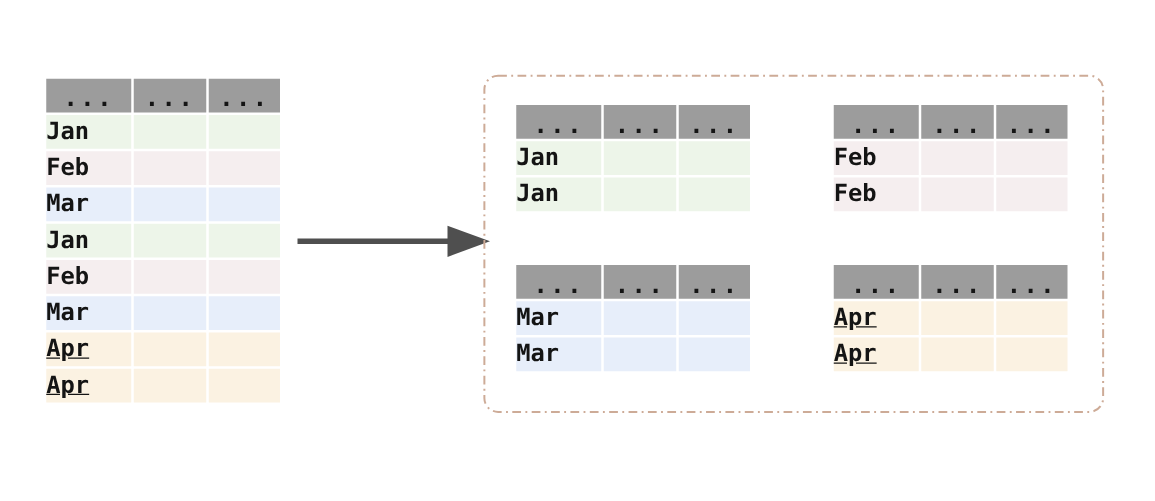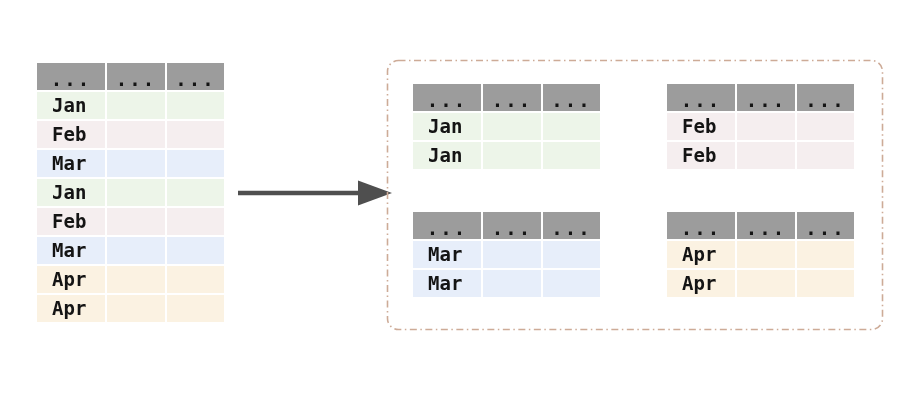--- a/index.html
+++ b/index.html
@@ -52,25 +52,25 @@
     font-weight: bold;
     line-height: 1;
   }
   .hcell {
     background: var(--header-bg);
     justify-content: center;
     letter-spacing: 2px;
     padding-top: 6px; 
     box-sizing: border-box;
   }
-  .label-cell { padding-left: 15px; box-sizing: border-box; }
+  .label-cell { box-sizing: border-box; }
   .c-green  { background: var(--row-green); }
   .c-pink   { background: var(--row-pink); text-align: right; }
   .c-blue   { background: var(--row-blue); }
-  .c-orange { background: var(--row-orange); }
+  .c-orange { background: var(--row-orange); text-decoration: underline; }
   .arrow-svg {
     position: absolute;
     left: 236px;
     top: 179px;
   }
   .arrow-shaft { stroke: var(--arrow-color); stroke-width: 4.5; }
   .arrow-head  { fill: var(--arrow-color); }
   .panel-svg {
     position: absolute;
     left: 384px;

